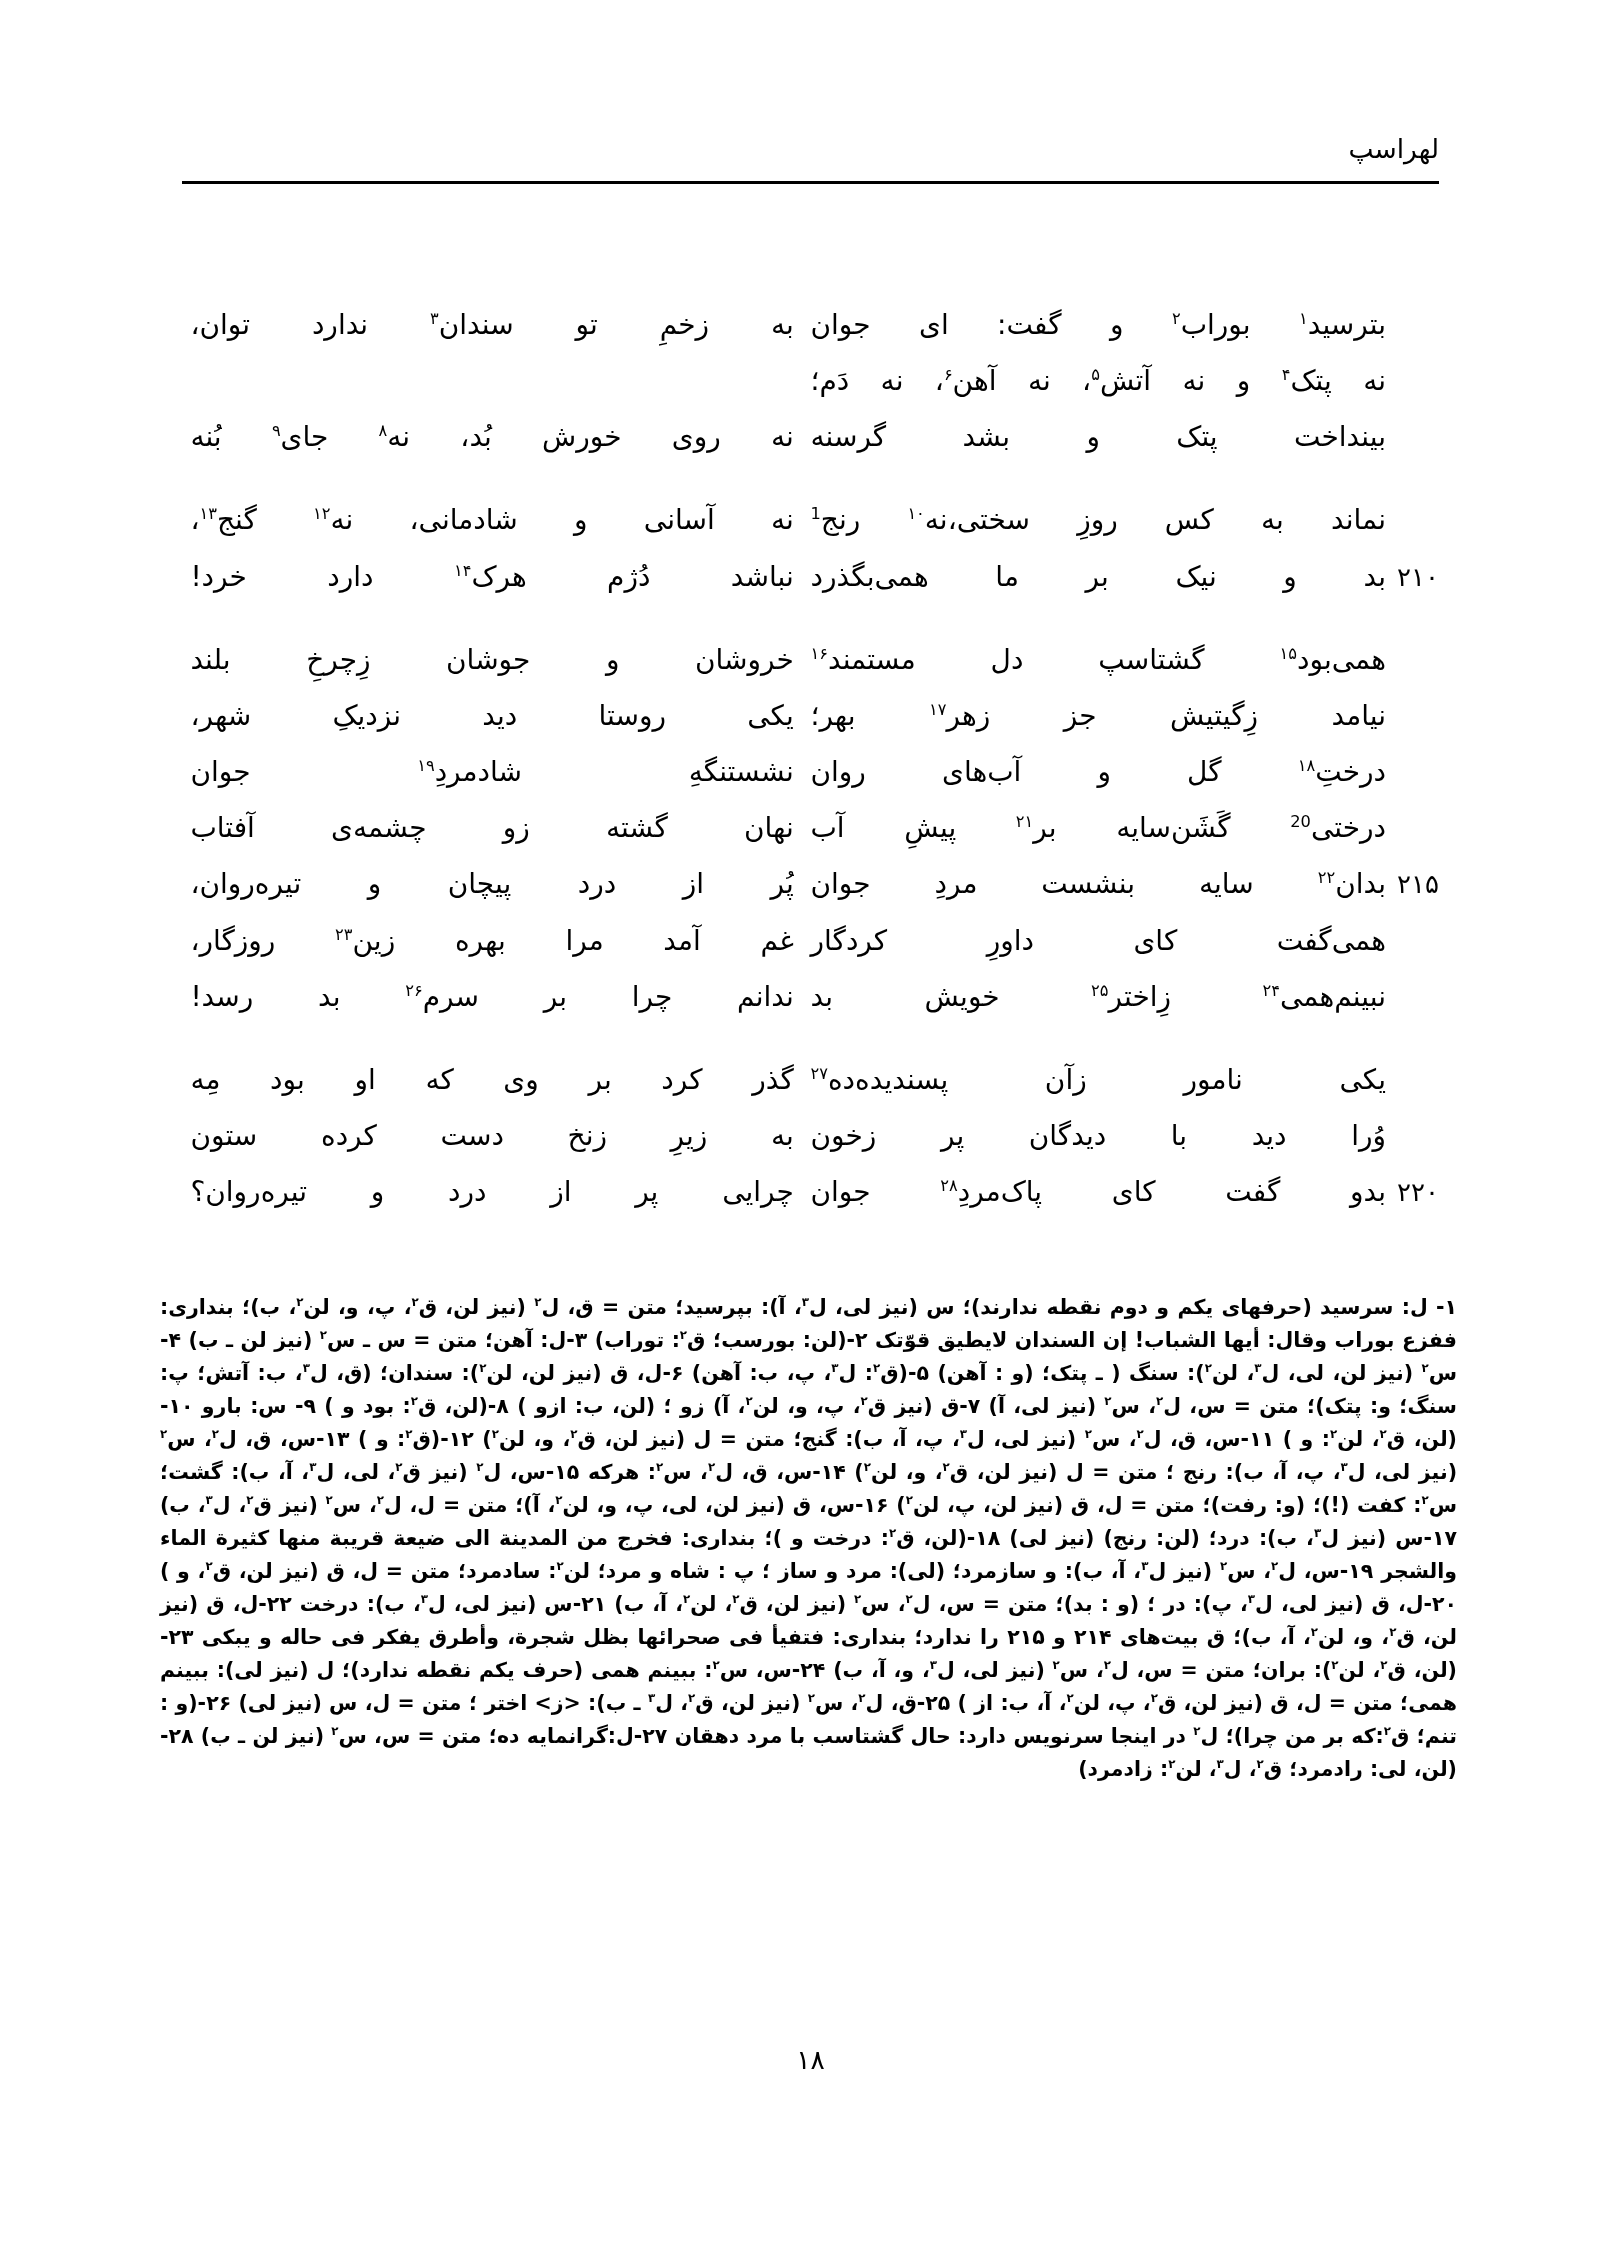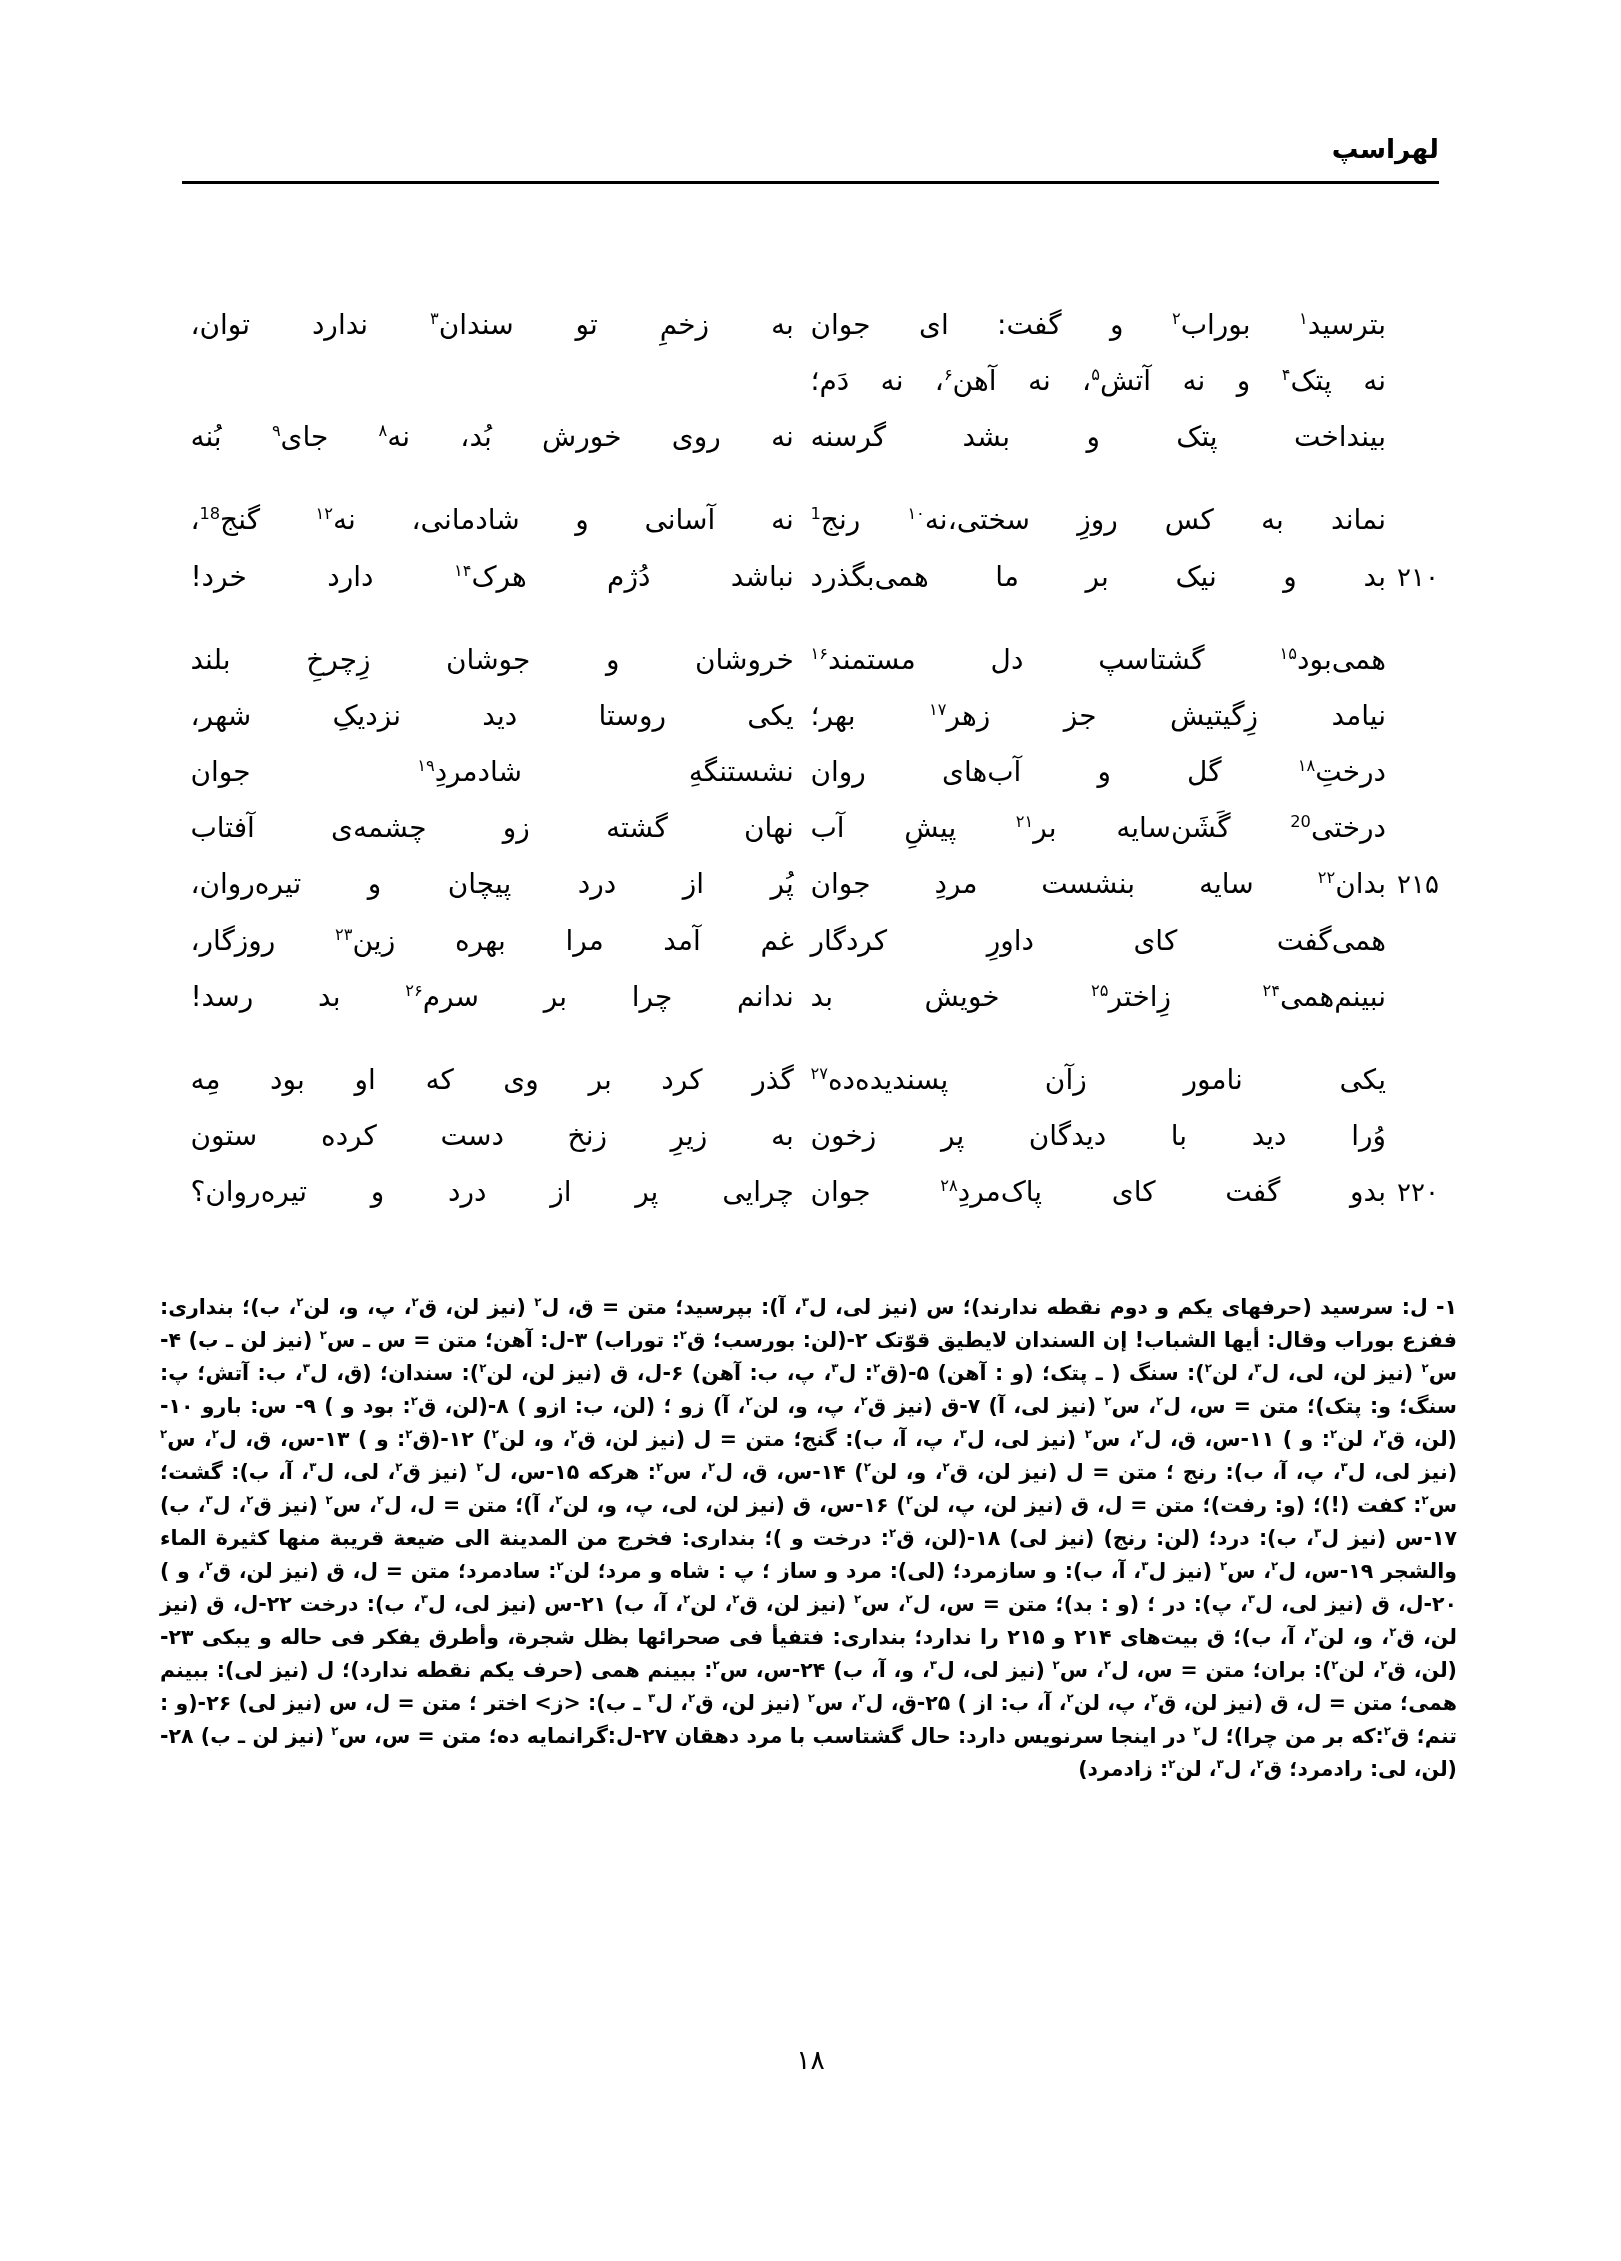--- a/index.html
+++ b/index.html
@@ -24,21 +24,21 @@
     top: 136px;
     right: 182px;
     left: 182px;
     height: 49px;
   }
   .runhead-title {
     position: absolute;
     right: 0;
     top: 0;
     font-size: 26.5px;
-    font-weight: 700;
+    font-weight: 400;
     line-height: 1;
     letter-spacing: 0;
     white-space: nowrap;
   }
   .runhead-rule {
     position: absolute;
     left: 0;
     right: 0;
     top: 45px;
     height: 2.8px;
@@ -153,21 +153,21 @@
           <div class="hemistich hem-right">نه پتک<sup class="fn">۴</sup> و نه آتش<sup class="fn">۵</sup>، نه آهن<sup class="fn">۶</sup>، نه دَم؛<span class="beyt-num"></span></div>
         </div>
         <div class="beyt">
           <div class="hemistich hem-right">بینداخت پتک و بشد گرسنه<span class="beyt-num"></span></div>
           <div class="hemistich hem-left">نه روی خورش بُد، نه<sup class="fn">۸</sup> جای<sup class="fn">۹</sup> بُنه</div>
         </div>
       </div>
       <div class="stanza">
         <div class="beyt">
           <div class="hemistich hem-right">نماند به کس روزِ سختی،نه<sup class="fn">۱۰</sup> رنج<sup class="fn">1</sup><span class="beyt-num"></span></div>
-          <div class="hemistich hem-left">نه آسانی و شادمانی، نه<sup class="fn">۱۲</sup> گنج<sup class="fn">18</sup>،</div>
+          <div class="hemistich hem-left">نه آسانی و شادمانی، نه<sup class="fn">۱۲</sup> گنج<sup class="fn">۱۳</sup>،</div>
         </div>
         <div class="beyt">
           <div class="hemistich hem-right">بد و نیک بر ما همی‌بگذرد<span class="beyt-num">۲۱۰</span></div>
           <div class="hemistich hem-left">نباشد دُژم هرک<sup class="fn">۱۴</sup> دارد خرد!</div>
         </div>
       </div>
       <div class="stanza">
         <div class="beyt">
           <div class="hemistich hem-right">همی‌بود<sup class="fn">۱۵</sup> گشتاسپ دل مستمند<sup class="fn">۱۶</sup><span class="beyt-num"></span></div>
           <div class="hemistich hem-left">خروشان و جوشان زِچرخِ بلند</div>

